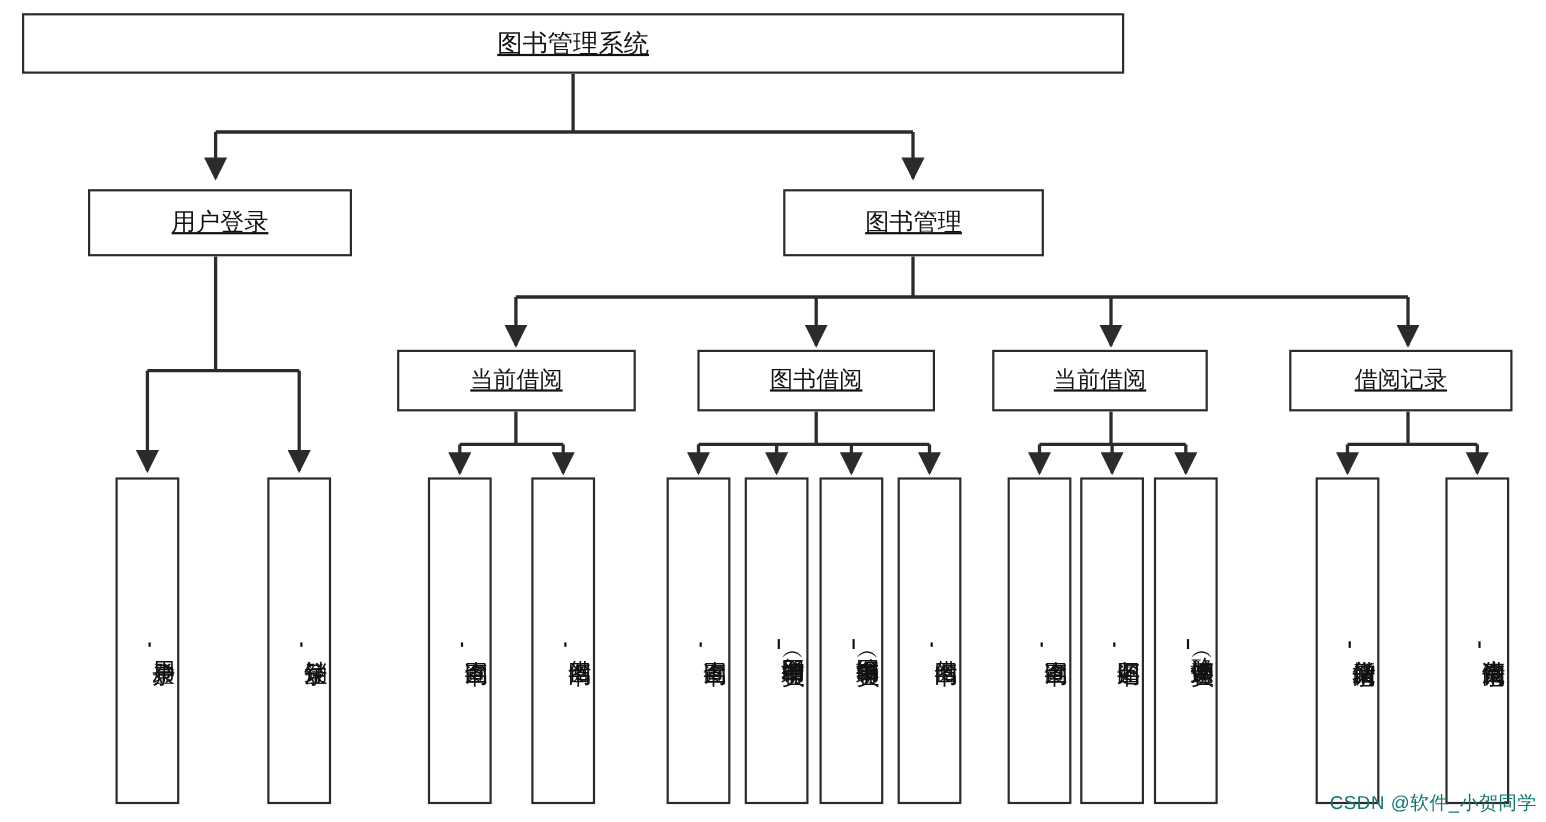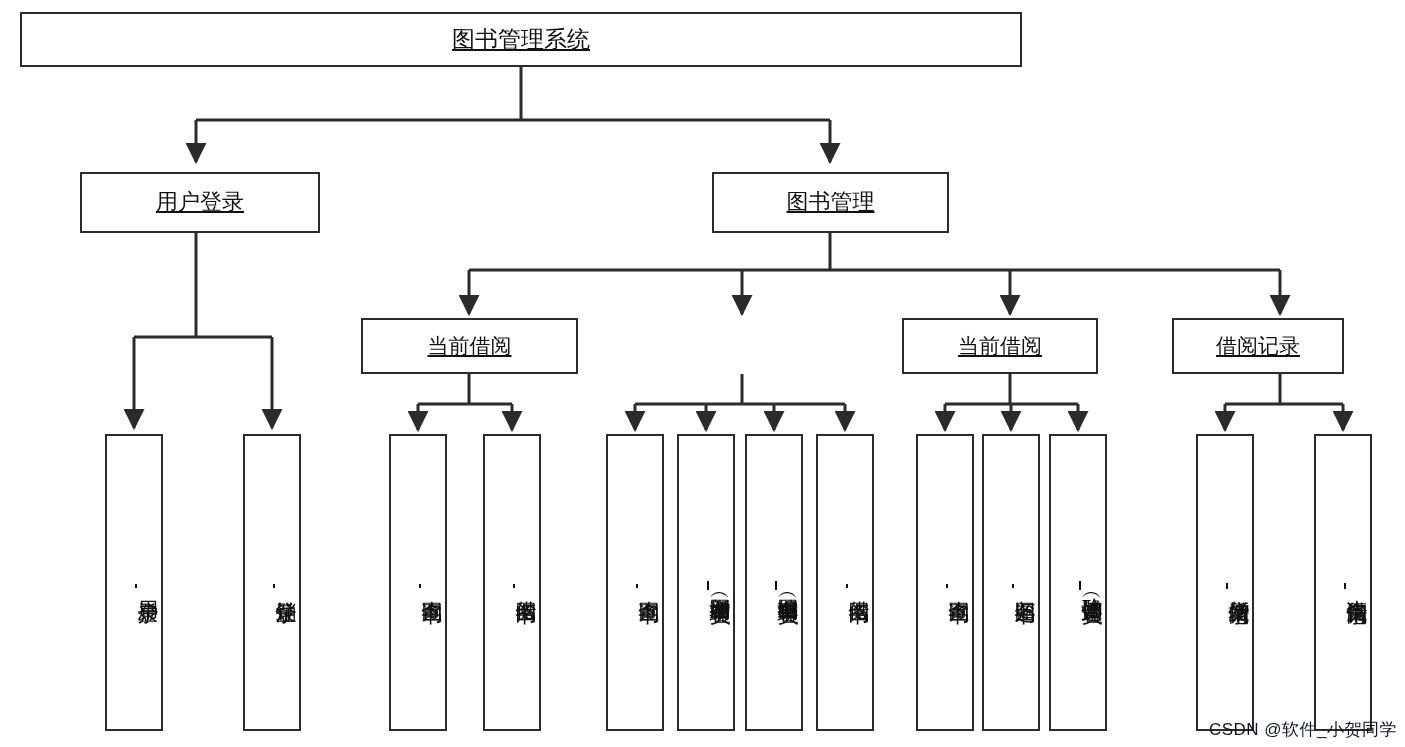--- a/index.html
+++ b/index.html
@@ -62,21 +62,21 @@
     white-space: pre-line;
   }
   .node.leaf .label {
     white-space: normal;
   }
   #watermark {
     position: absolute;
     right: 8px;
     bottom: 6px;
     font-size: 17px;
-    color: #0f172a;
+    color: #0f766e;
     white-space: nowrap;
     letter-spacing: 0.5px;
   }
 </style>
 </head>
 <body>
 
 <div id="diagram-root">
 
   <svg id="edge-layer" viewBox="0 0 1405 747" width="1405" height="747" aria-hidden="true">
@@ -136,24 +136,27 @@
   <div class="node level-2" style="left:80px; top:172px; width:240px; height:61px;">
     <span class="label">用户登录</span>
   </div>
   <div class="node level-2" style="left:712px; top:172px; width:237px; height:61px;">
     <span class="label">图书管理</span>
   </div>
 
   <div class="node level-3" style="left:361px; top:318px; width:217px; height:56px;">
     <span class="label">当前借阅</span>
   </div>
+  <div class="node level-3" style="left:634px; top:318px; width:216px; height:56px;">
+    <span class="label">图书借阅</span>
+  </div>
   <div class="node level-3" style="left:902px; top:318px; width:196px; height:56px;">
     <span class="label">当前借阅</span>
   </div>
-  <div class="node level-3" style="left:1172px; top:318px; width:172px; height:56px;">
+  <div class="node level-3" style="left:1172px; top:318px; width:203px; height:56px;">
     <span class="label">借阅记录</span>
   </div>
 
   <div class="node leaf" style="left:105px; top:434px; width:58px; height:297px;">
     <span class="label">用户登录</span>
   </div>
   <div class="node leaf" style="left:243px; top:434px; width:58px; height:297px;">
     <span class="label">注销登录</span>
   </div>
 

